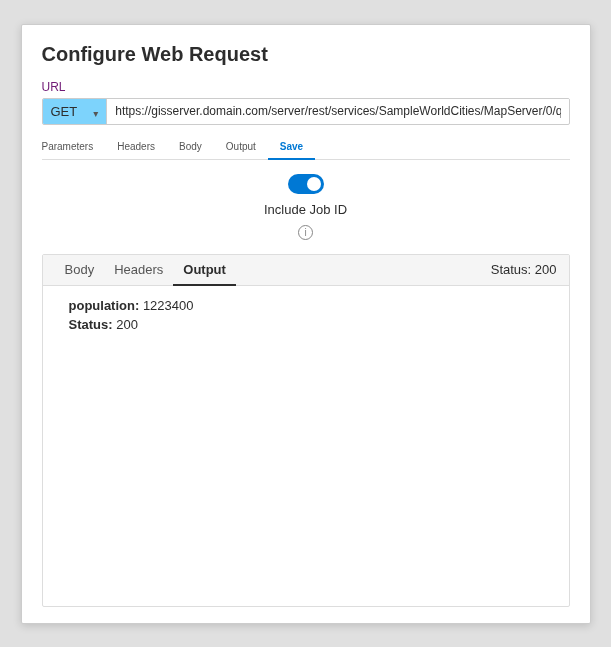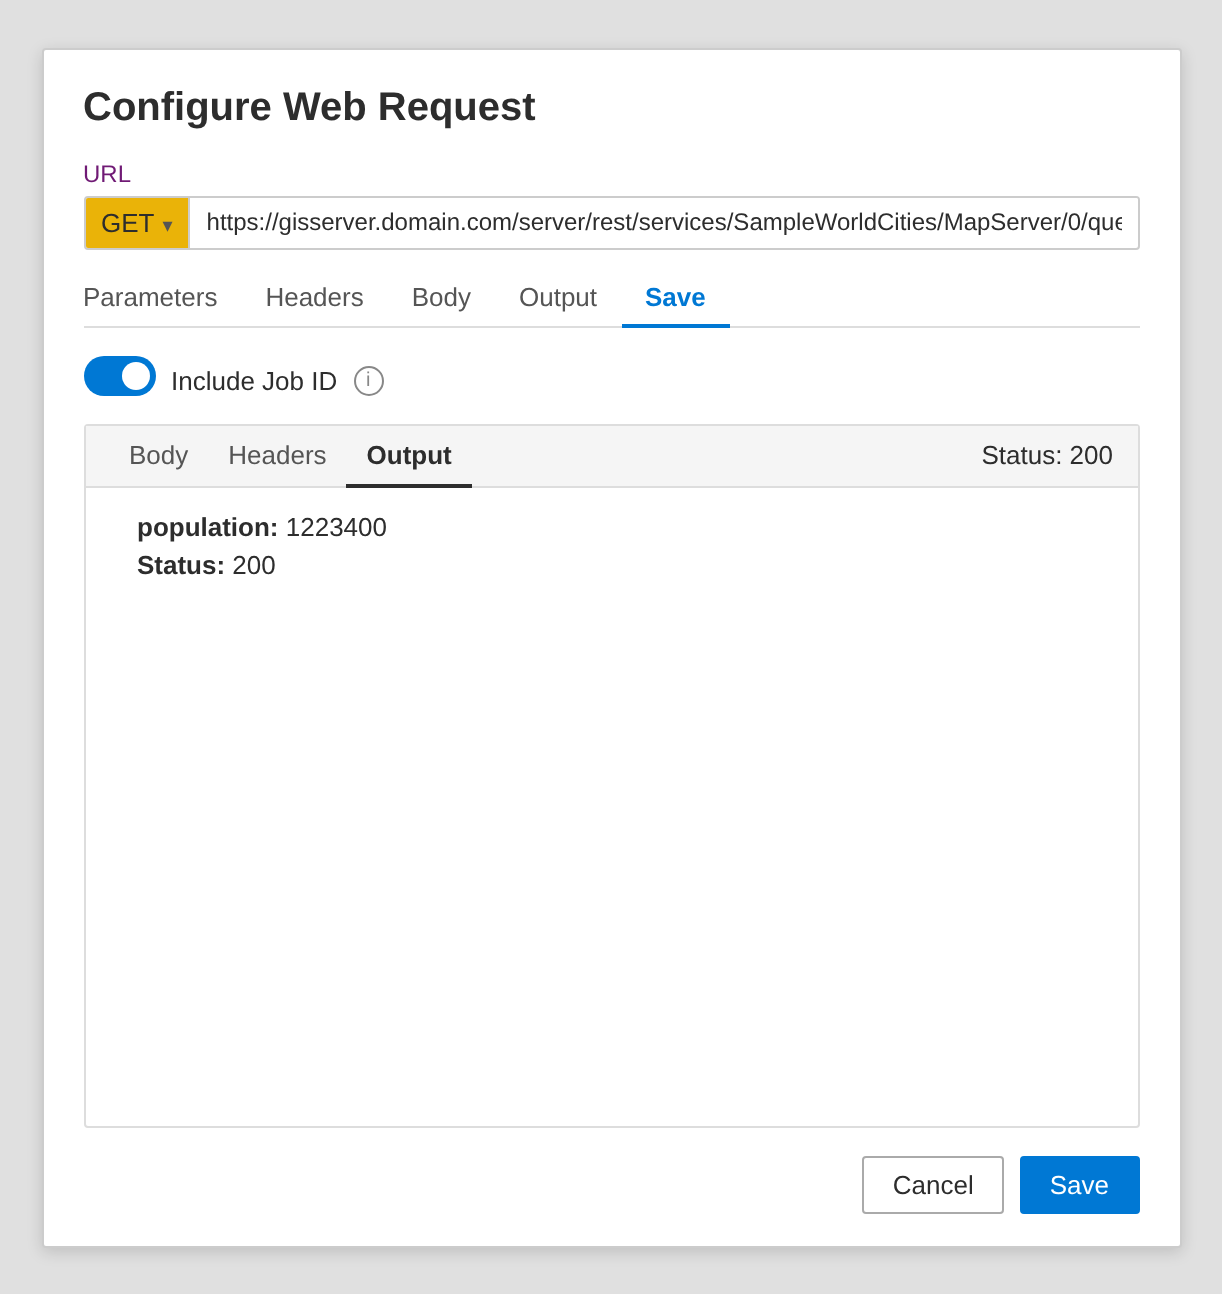--- a/index.html
+++ b/index.html
@@ -45,24 +45,24 @@
       border-radius: 2px;
       overflow: hidden;
     }
     .url-method {
       display: flex;
       align-items: flex-end;
       padding: 5px 8px;
       font-size: 13px;
       color: #2d2d2d;
       border-right: 1px solid #ccc;
-      background: #eab308;
+      background: #7dd3fc;
       cursor: pointer;
       white-space: nowrap;
-      gap: 4px;
+      gap: 16px;
     }
     .url-method .chevron {
       font-size: 10px;
       color: #555;
     }
     .url-input {
       flex: 1;
       border: none;
       outline: none;
       font-size: 12px;
@@ -71,41 +71,42 @@
       background: #fff;
     }
     .tabs-row {
       display: flex;
       align-items: center;
       border-bottom: 1px solid #ddd;
       margin-bottom: 14px;
       gap: 0;
     }
     .tab {
-      font-size: 13px;
+      font-size: 10px;
       color: #555;
       padding: 6px 12px;
       cursor: pointer;
       border-bottom: 2px solid transparent;
       margin-bottom: -1px;
       white-space: nowrap;
     }
     .tab:first-child {
       padding-left: 0;
     }
     .tab.active {
       color: #0078d4;
       border-bottom: 2px solid #0078d4;
       font-weight: 600;
     }
     .include-job-row {
       display: flex;
-      align-items: flex-end;
+      align-items: center;
       gap: 8px;
       margin-bottom: 14px;
+      flex-direction: column;
     }
     
     .toggle {
       position: relative;
       width: 36px;
       height: 20px;
       cursor: pointer;
     }
     .toggle-track {
       position: absolute;
@@ -279,17 +280,13 @@
     <div class="output-body">
       <div class="output-line">
         <span class="key">population:</span><span> 1223400</span>
       </div>
       <div class="output-line">
         <span class="key">Status:</span><span> 200</span>
       </div>
     </div>
   </div>
 
-  <div class="dialog-footer">
-    <button class="btn-cancel">Cancel</button>
-    <button class="btn-save">Save</button>
-  </div>
 </div>
 
 </body></html>

